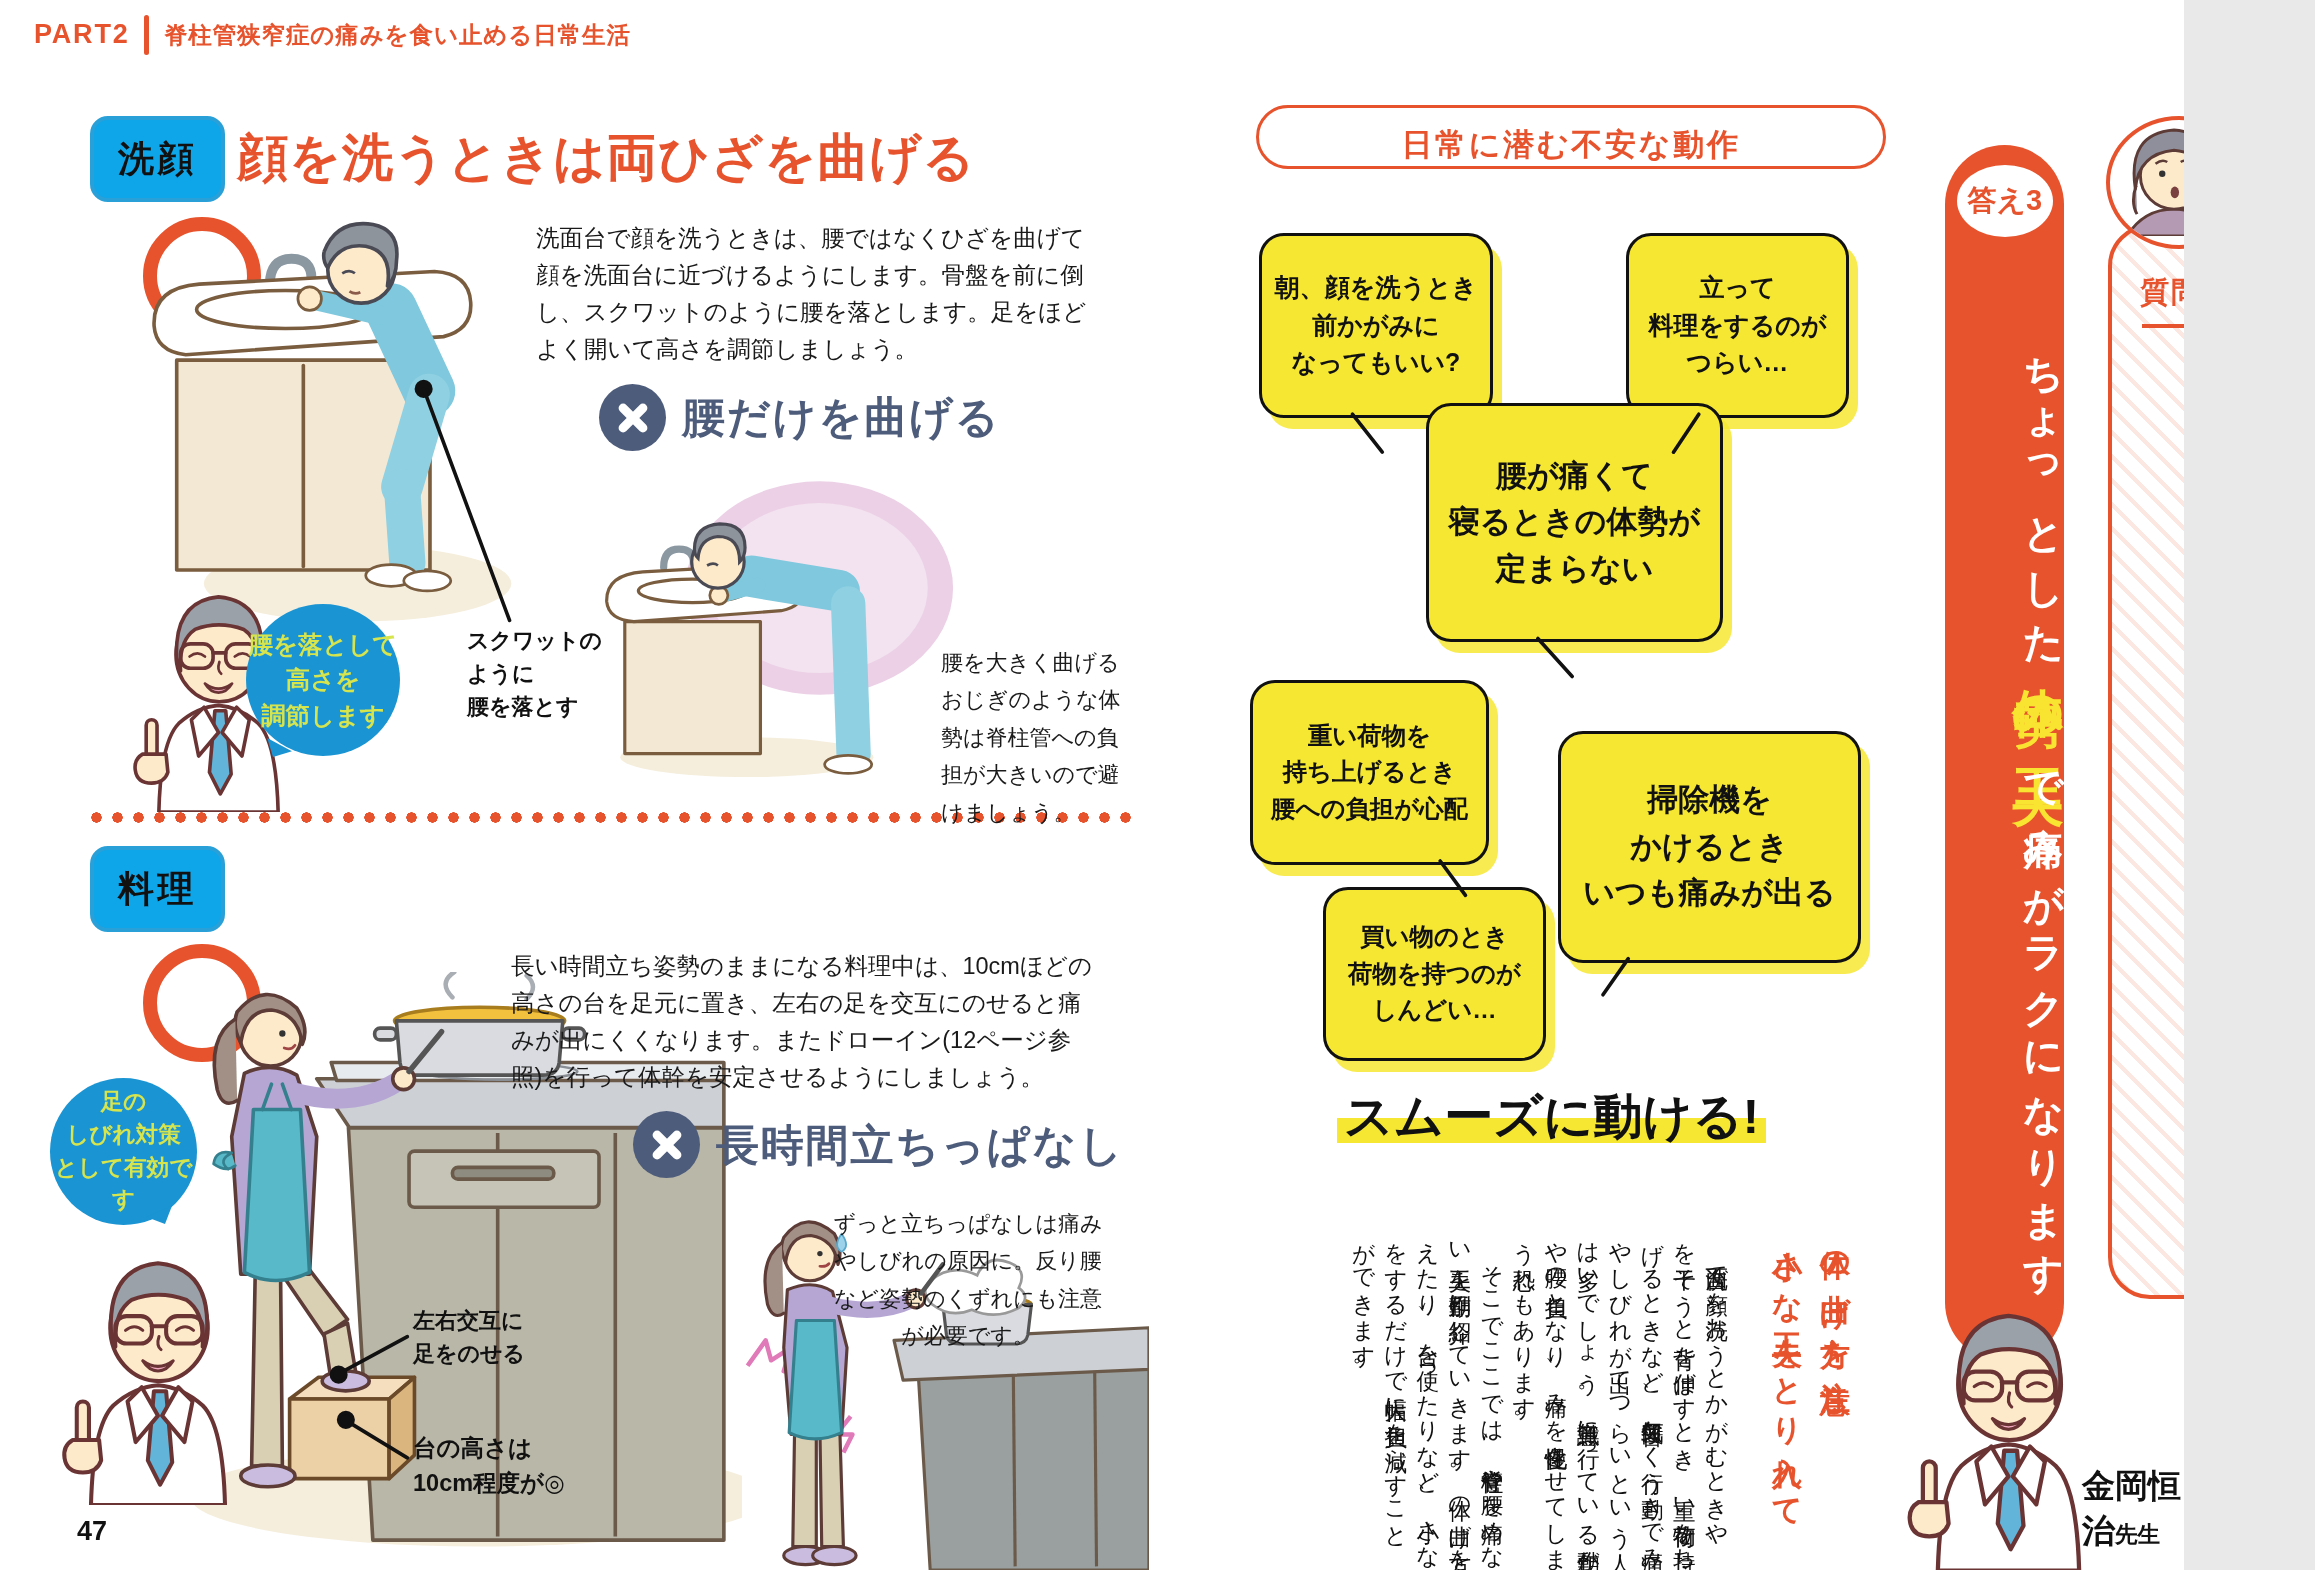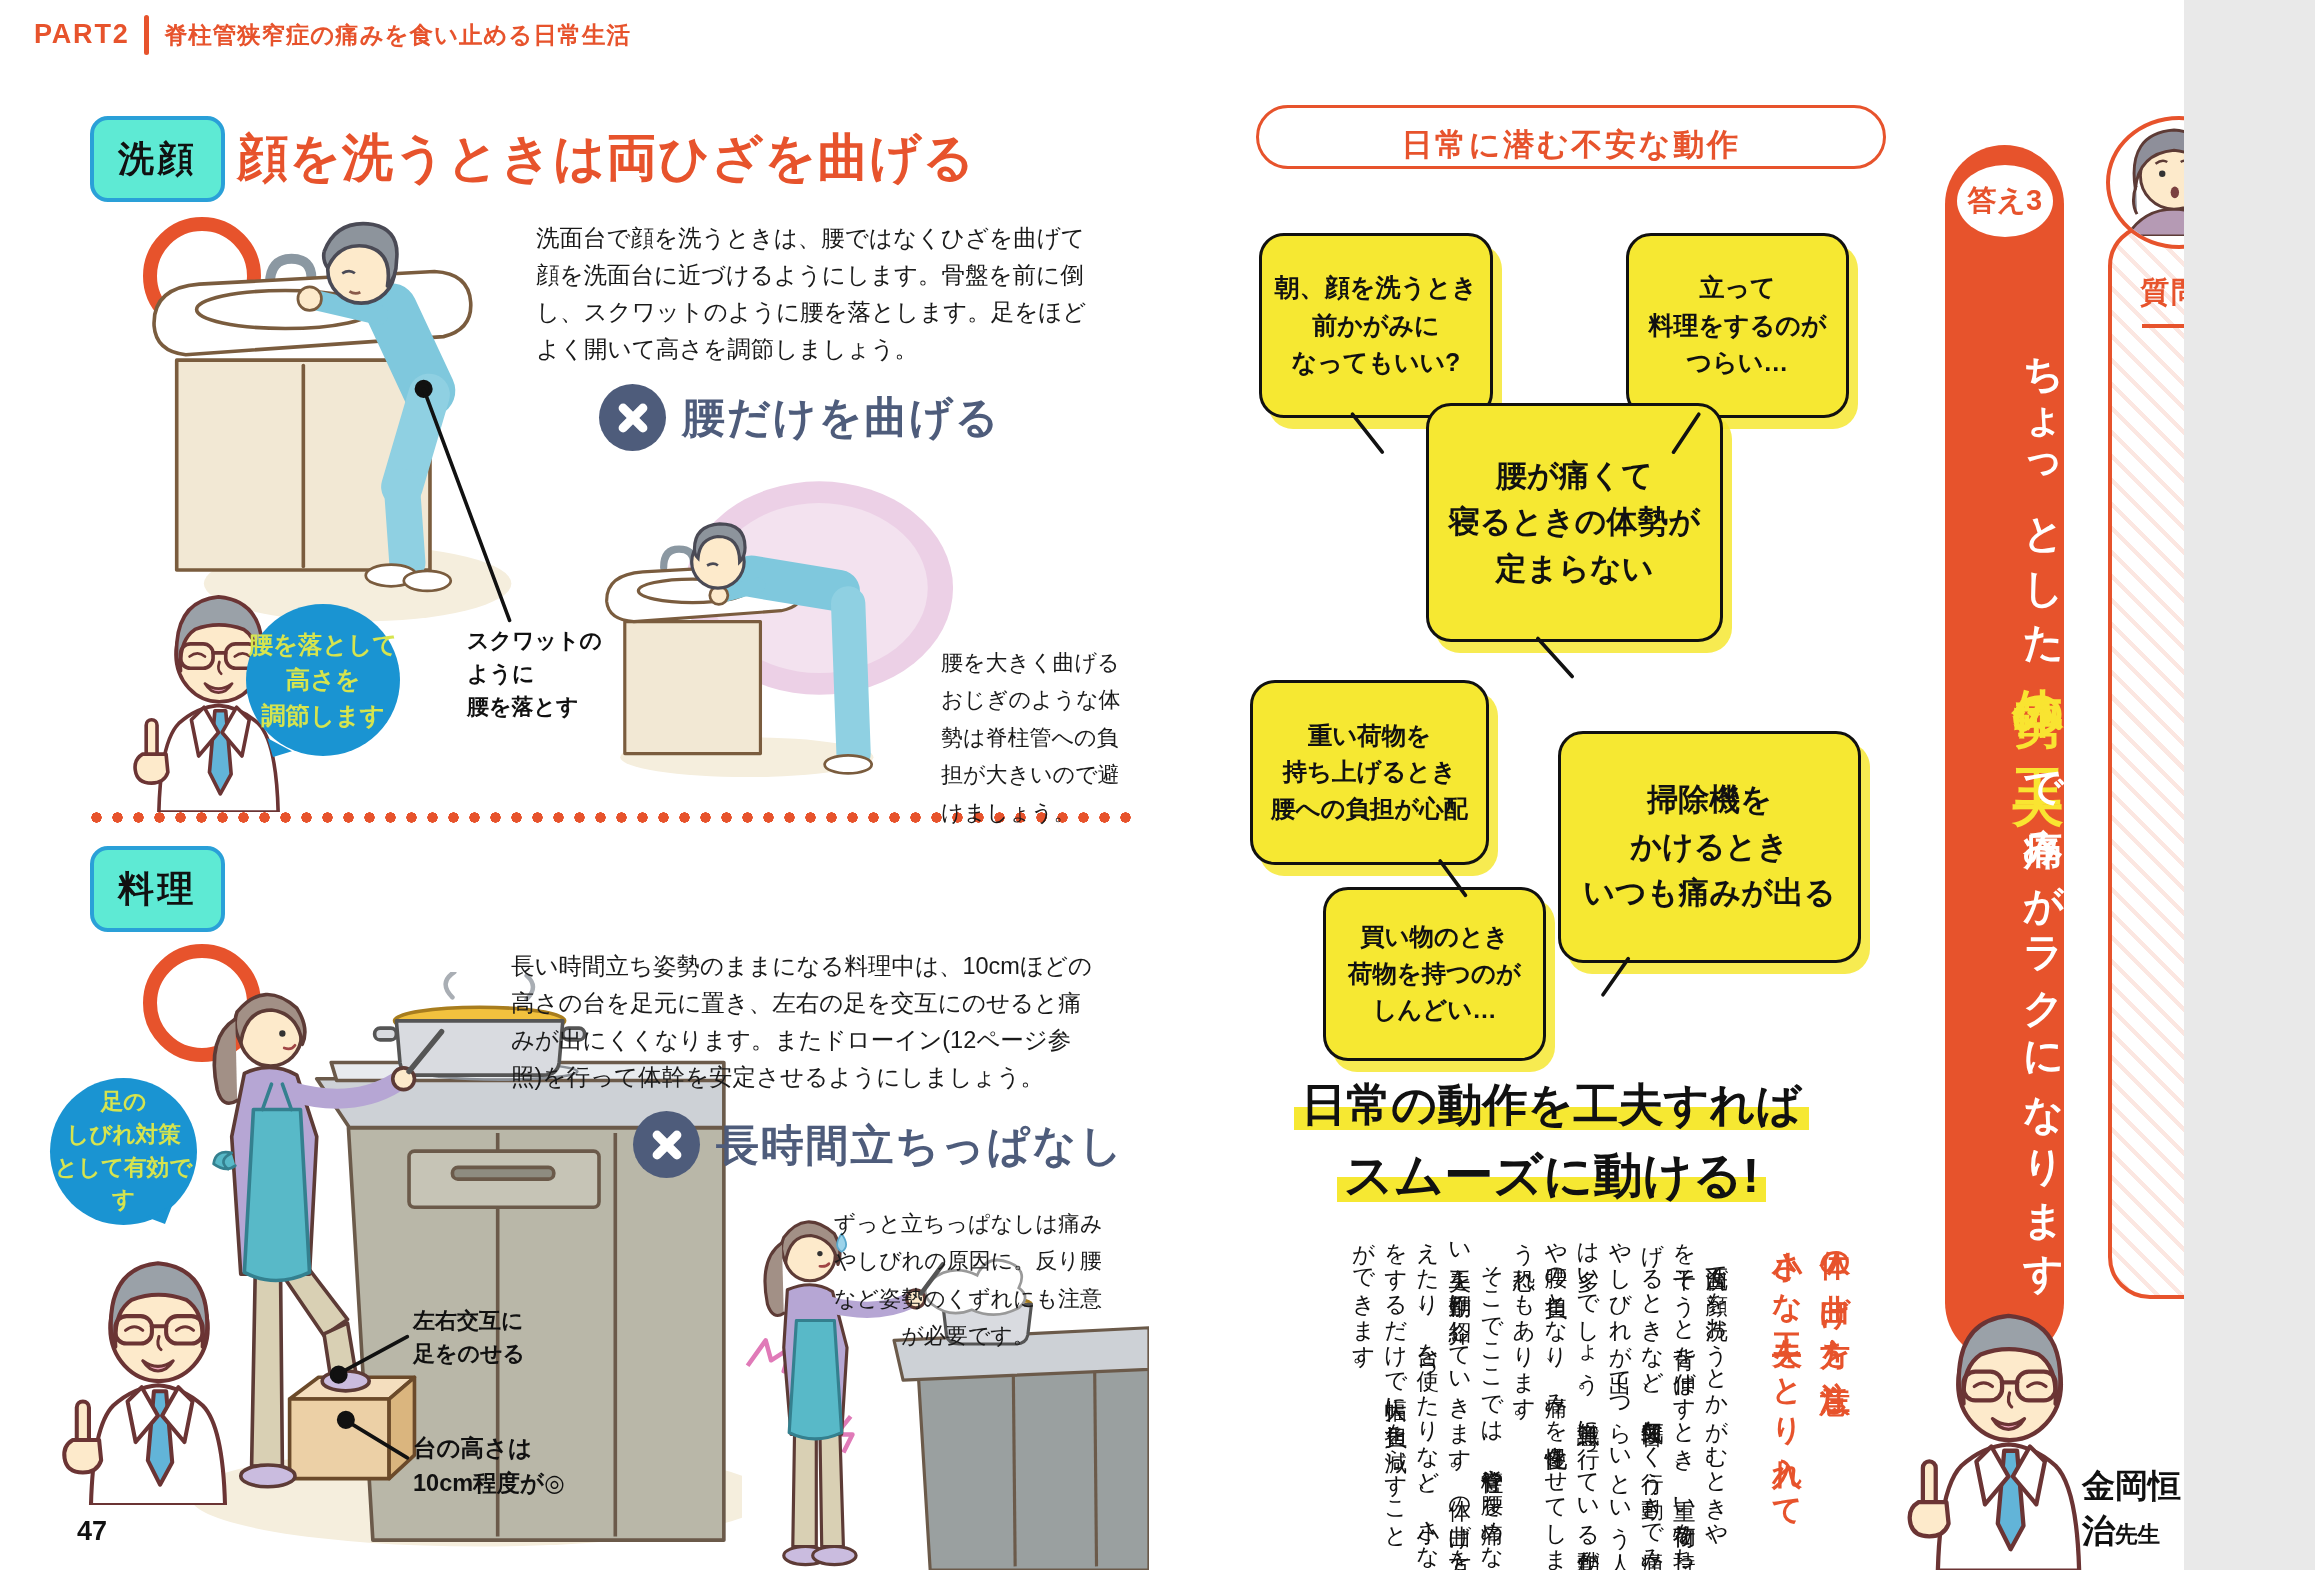--- a/index.html
+++ b/index.html
@@ -5,21 +5,21 @@
   html,body{margin:0;padding:0;background:#e9e9e9;}
   #canvas{position:relative;width:2184px;height:1570px;background:#ffffff;overflow:hidden;
           font-family:"Liberation Sans","DejaVu Sans",sans-serif;color:#1a1a1a;}
   .abs{position:absolute;}
   .pre{white-space:pre-line;}
   
   .part-label{font-size:27px;font-weight:bold;color:#e7532c;letter-spacing:1.8px;}
   .part-divider{width:5.4px;height:40px;background:#e7532c;border-radius:2.7px;}
   .part-title{font-size:23.5px;font-weight:bold;color:#e7532c;letter-spacing:0.9px;}
   
-  .badge{border:4.5px solid #2aa0d8;border-radius:18px;background:#5eead4;display:flex;align-items:center;justify-content:center;
+  .badge{border:4.5px solid #2aa0d8;border-radius:18px;background:#0ea5e9;display:flex;align-items:center;justify-content:center;
          font-size:36px;font-weight:bold;color:#111;letter-spacing:3.6px;}
   .sec-title{font-size:51px;font-weight:900;color:#e7532c;letter-spacing:0.9px;line-height:1;}
   .good-circle{border:14.5px solid #e7532c;border-radius:50%;background:transparent;}
   .ng-badge{background:#4e5c7b;border-radius:50%;display:flex;align-items:center;justify-content:center;}
   .ng-label{font-size:43px;font-weight:900;color:#4e5c7b;letter-spacing:1.8px;line-height:1;}
   .body-text{font-size:23.5px;line-height:1.58;font-weight:500;color:#1a1a1a;}
   .caption{font-size:22px;line-height:1.7;color:#1a1a1a;}
   .anno{font-size:22px;font-weight:bold;line-height:1.5;color:#111;}
   .blue-bubble{background:#1a94d2;border-radius:50%;color:#d6e44e;font-weight:bold;text-align:center;
                display:flex;align-items:center;justify-content:center;line-height:1.45;}
@@ -297,21 +297,20 @@
 持ち上げるとき
 腰への負担が心配</div>
   <div class="abs ybubble pre txt" style="left:1558px;top:731px;width:297px;height:226px;font-size:31px;">掃除機を
 かけるとき
 いつも痛みが出る</div>
   <div class="abs ybubble pre txt" style="left:1323px;top:887px;width:217px;height:168px;font-size:24.4px;">買い物のとき
 荷物を持つのが
 しんどい…</div>
 
   <div class="abs big-claim txt" style="left:1280px;top:1076px;width:543px;">
-    <div style="font-size:45px;"><span class="hl">日常の動作を工夫すれば</span></div>
     <div style="font-size:49px;margin-top:9px;"><span class="hl">スムーズに動ける!</span></div>
   </div>
 
   <div class="abs essay" style="left:1271px;top:1227px;width:588px;height:335px;">
     <h3>
       <div>体の曲げ方を注意し</div>
       <div>小さな工夫をとり入れて</div>
     </h3>
     <p>洗面台で顔を洗おうとかがむときや、洗濯物を干そうと背を伸ばすとき、重い荷物を持ち上げるときなど、普段何気なく行う動きで痛みやしびれが出てつらいという人は多いでしょう。無意識に行っている動作が脊柱管や腰の負担となり、痛みを慢性化させてしまう恐れもあります。</p>
     <p>そこでここでは、脊柱管や腰を痛めない工夫を動作別に紹介していきます。体の曲げ方を変えたり、台を使ったりなど、小さな工夫をするだけで大幅に負担を減らすことができます。</p>

